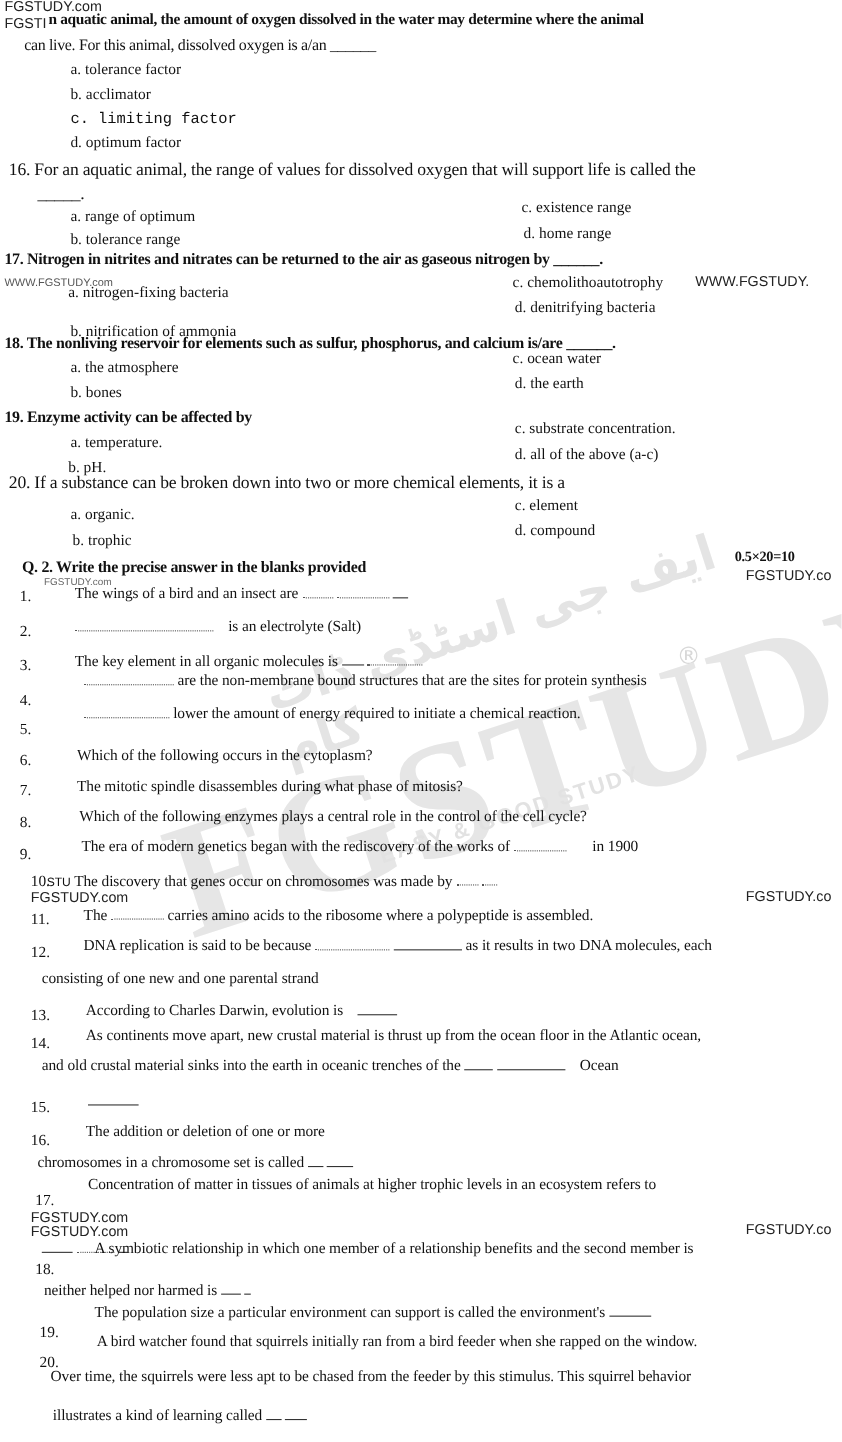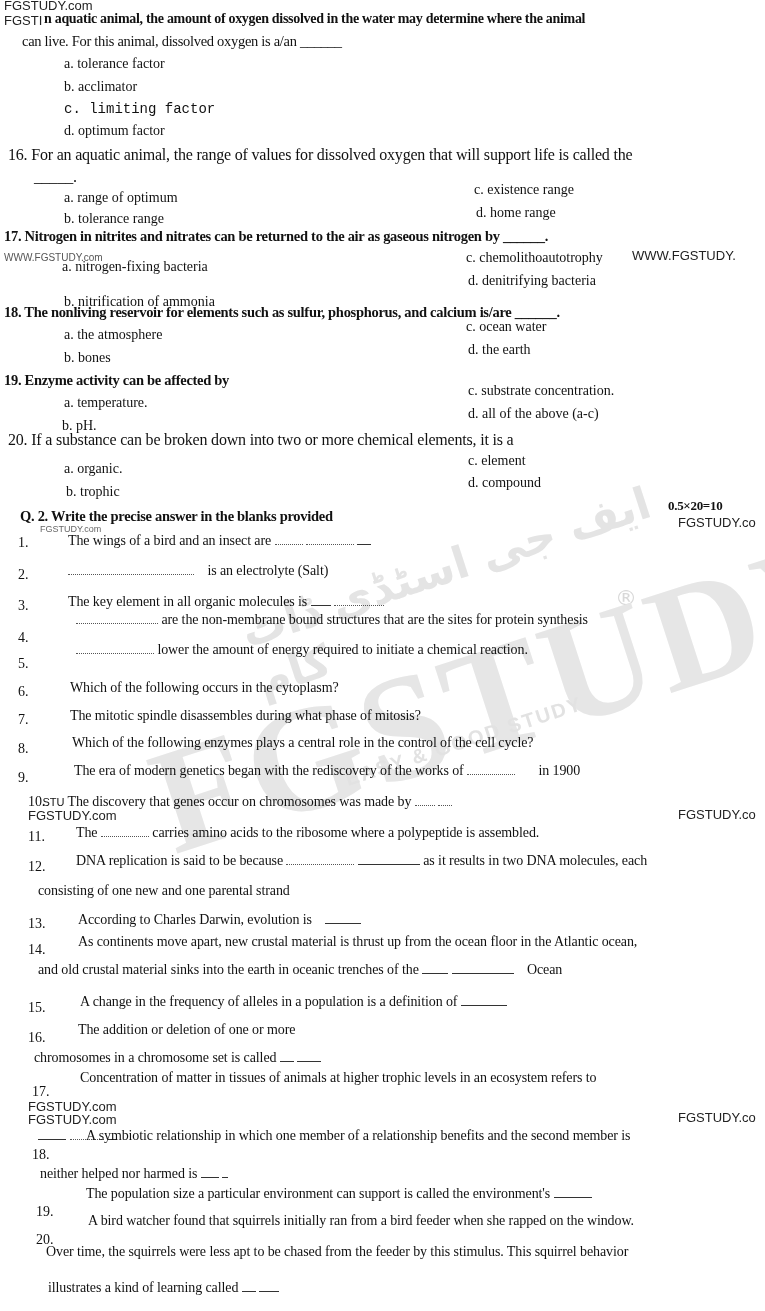--- a/index.html
+++ b/index.html
@@ -205,21 +205,20 @@
   <div class="abs fb" style="left:78px;top:934px;">As continents move apart, new crustal material is thrust up from the ocean floor in the Atlantic ocean,</div>
   <div class="abs fb" style="left:38px;top:962px;font-family:Liberation Serif, serif;">
     <span>and old crustal material sinks into the earth in oceanic trenches of the</span>
     <span class="blank" style="width:26px"></span>
     <span class="blank" style="width:62px"></span>
     <span style="margin-left:10px">Ocean</span>
   </div>
 
   <div class="abs num" style="left:28px;top:1000px;">15.</div>
   <div class="abs fb" style="left:80px;top:994px;">
-    <span>A change in the frequency of alleles in a population is a definition of</span>
     <span class="blank" style="width:46px"></span>
   </div>
 
   <div class="abs num" style="left:28px;top:1030px;">16.</div>
   <div class="abs fb" style="left:78px;top:1022px;">The addition or deletion of one or more</div>
   <div class="abs fb" style="left:34px;top:1050px;">
     <span>chromosomes in a chromosome set is called</span>
     <span class="blank" style="width:14px"></span>
     <span class="blank" style="width:24px"></span>
   </div>

